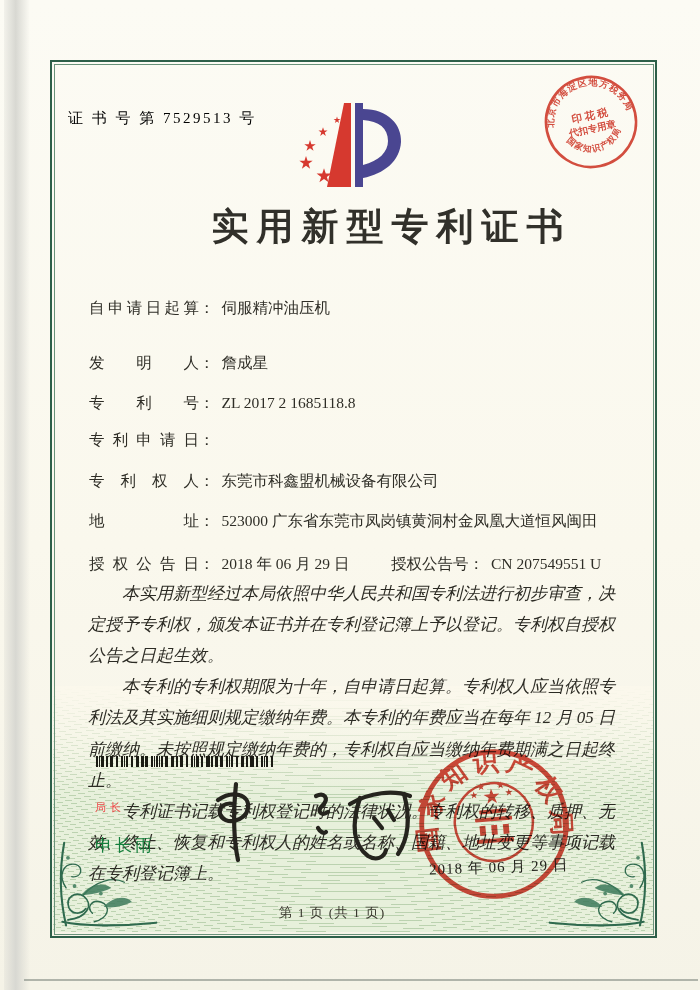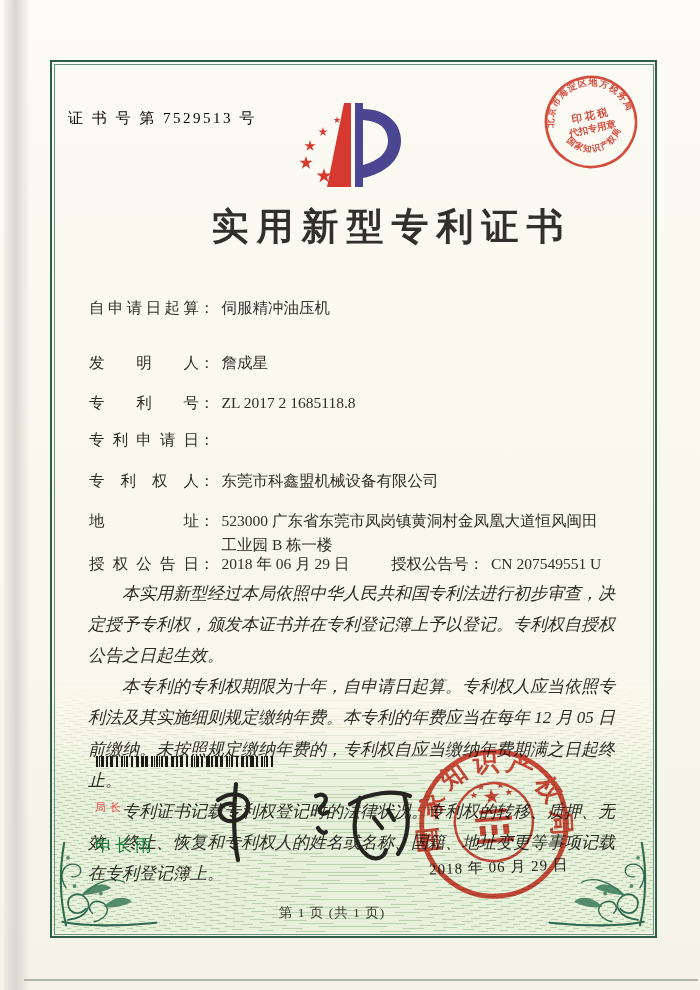--- a/index.html
+++ b/index.html
@@ -175,21 +175,20 @@
 <div class="frow" style="top:469px">
   <span class="flabel">专利权人</span>
     <span class="fcolon">：</span>
   <span class="fvalue">东莞市科鑫盟机械设备有限公司</span>
 </div>
 <div class="frow" style="top:509px">
   <span class="flabel">地址</span>
     <span class="fcolon">：</span>
   <span class="fvalue">
     <span>523000 广东省东莞市凤岗镇黄洞村金凤凰大道恒风闽田</span>
-    <span class="line2">工业园 B 栋一楼</span>
   </span>
 </div>
 <div class="frow" style="top:552px">
   <span class="flabel">授权公告日</span>
     <span class="fcolon">：</span>
   <span class="fvalue">2018 年 06 月 29 日</span>
   <span class="grant-no-pair">
     <span>授权公告号</span>
       <span>：</span>
     <span class="fvalue">CN 207549551 U</span>

